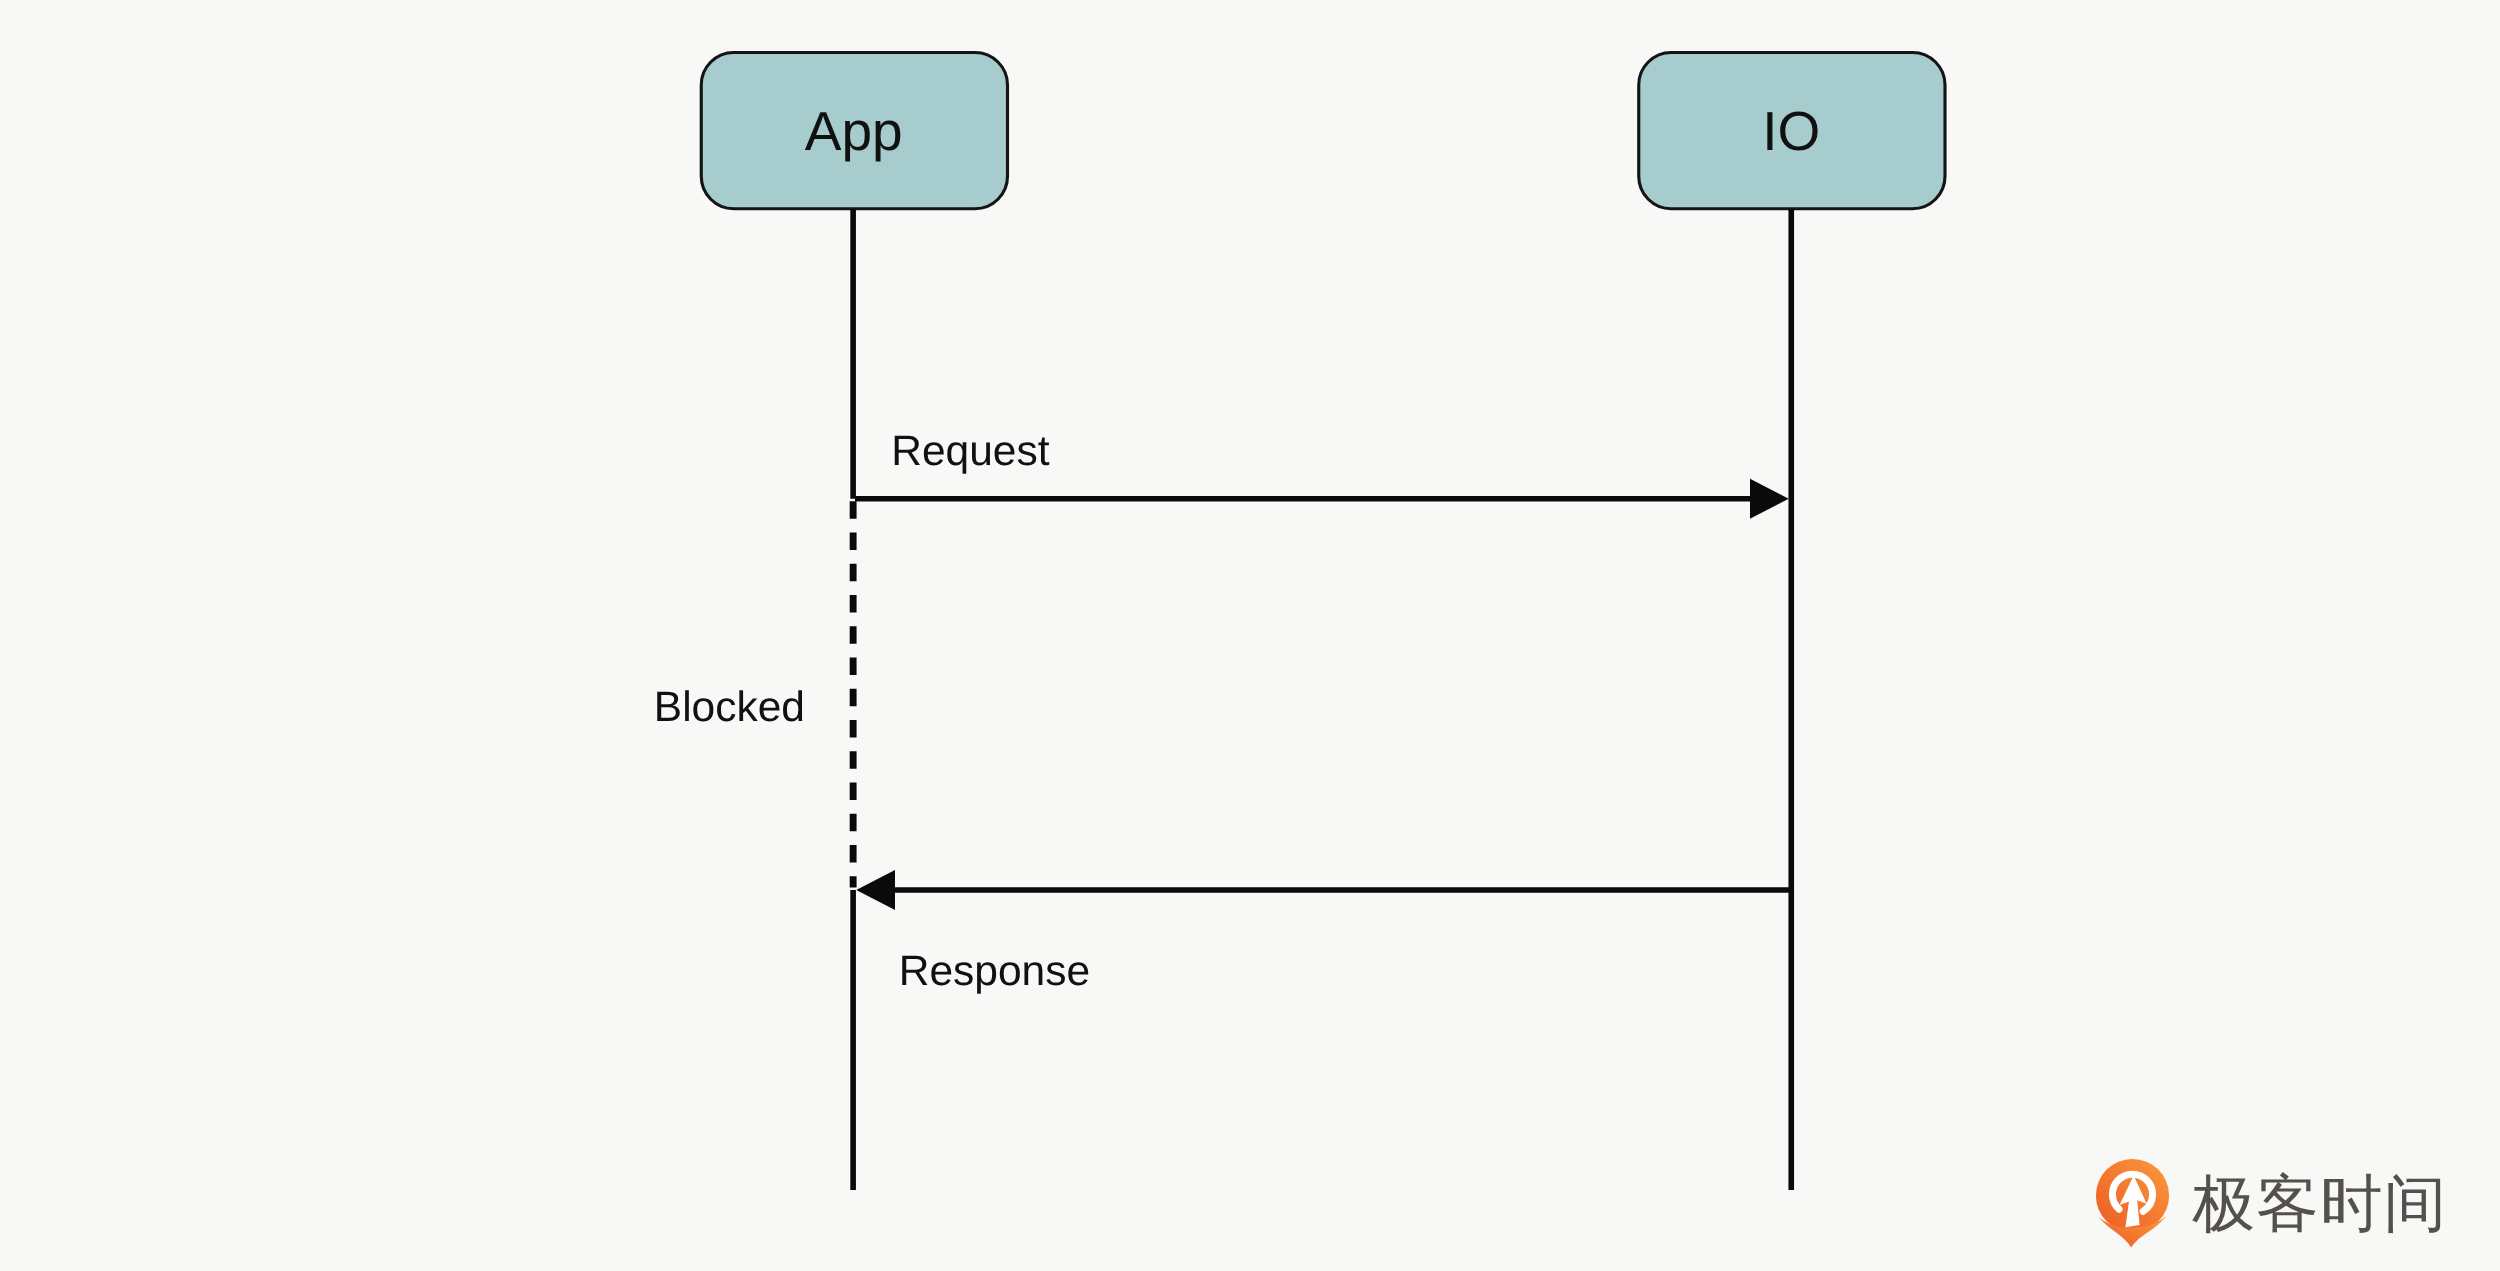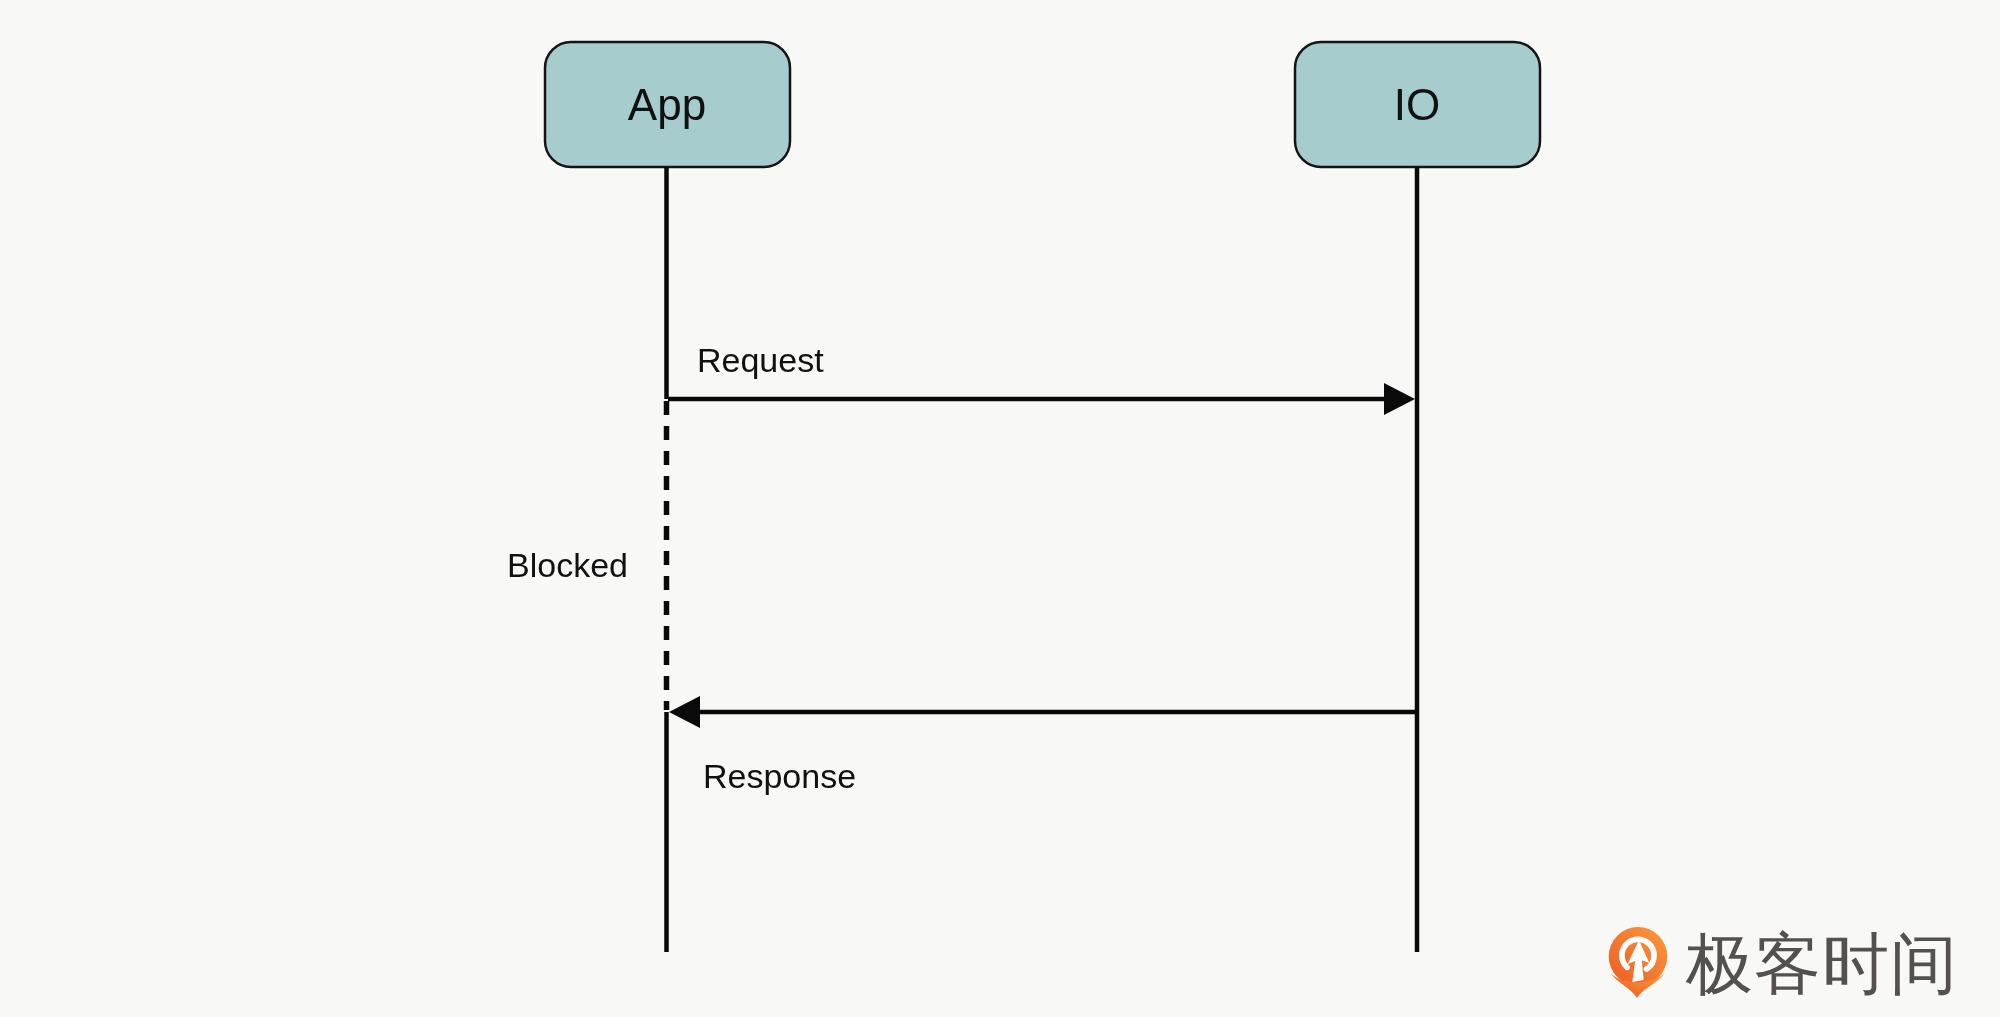--- a/index.html
+++ b/index.html
@@ -10,34 +10,35 @@
     width: 2000px;
     height: 1017px;
     background: #f8f8f7;
     font-family: "Liberation Sans", sans-serif;
     overflow: hidden;
     position: relative;
   }
   .stage {
     position: absolute;
     inset: 0;
+    padding-left: 16px;
   }
   svg text {
     font-family: "Liberation Sans", sans-serif;
   }
   .logo {
     position: absolute;
     right: 42px;
     bottom: 16px;
     display: flex;
     align-items: center;
     gap: 14px;
   }
   .logo-text {
-    font-size: 67px;
+    font-size: 50px;
     font-weight: 500;
     color: #54504f;
     letter-spacing: 1px;
     line-height: 1;
   }
 </style>
 </head>
 <body>
 
 <div class="stage">

